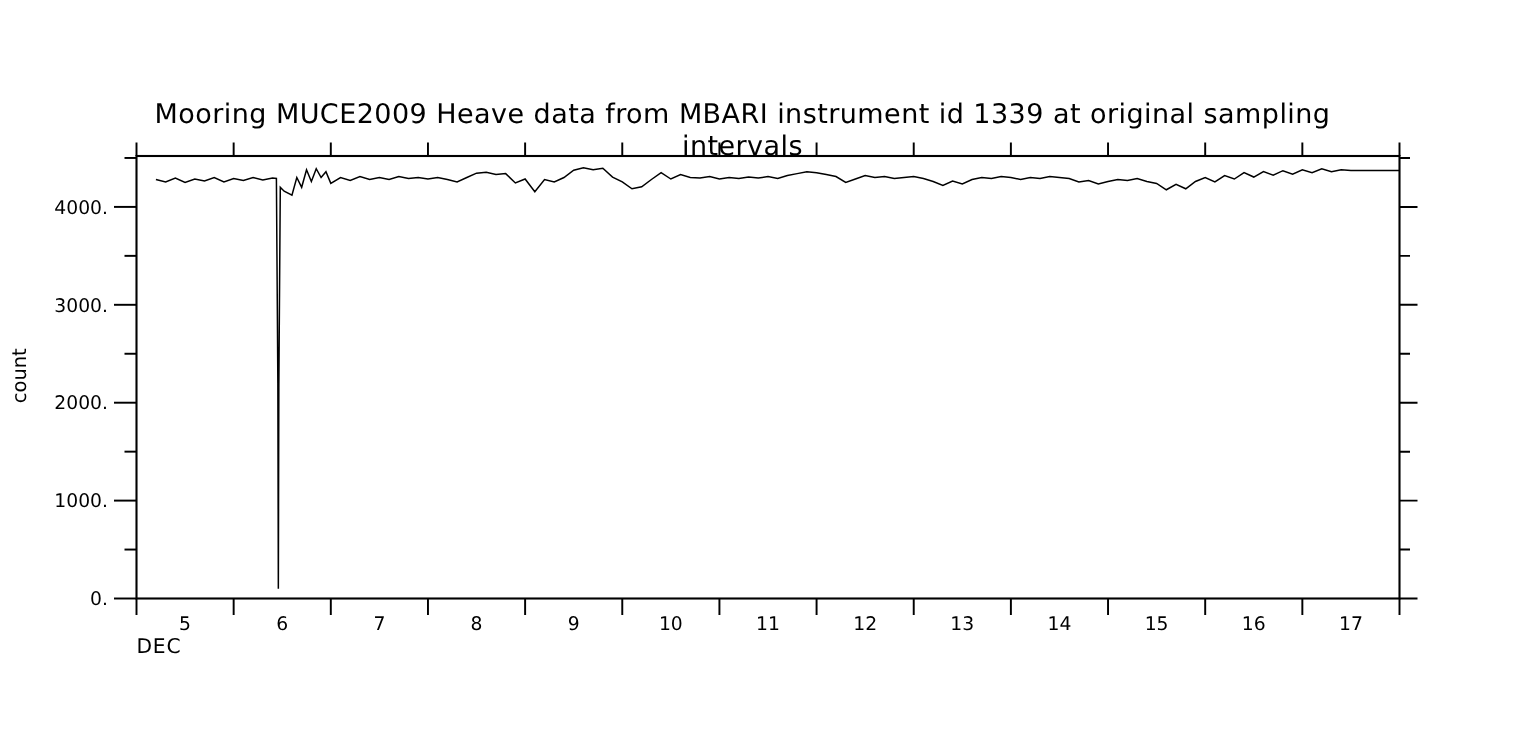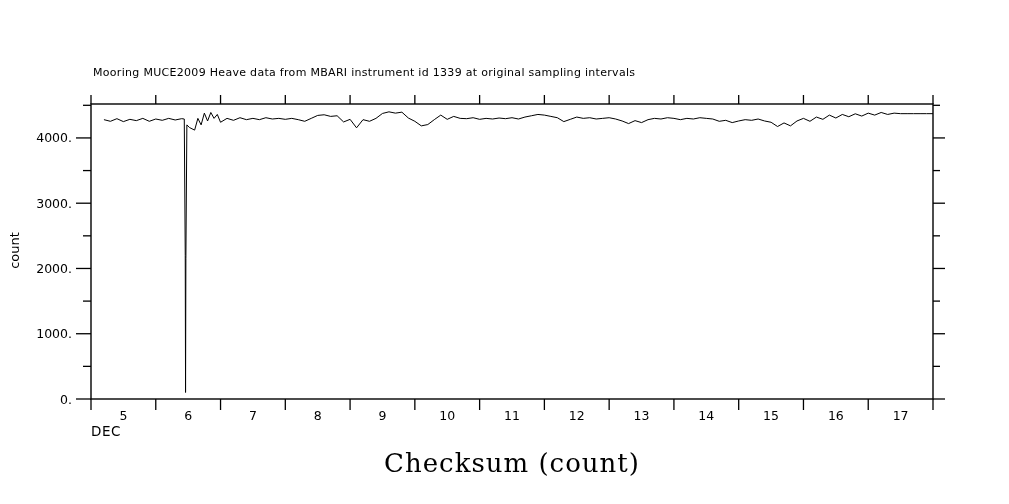--- a/index.html
+++ b/index.html
@@ -1,21 +1,21 @@
 <!DOCTYPE html>
 <html><head>
 <meta charset="utf-8">
 <style>
   html,body{margin:0;padding:0;background:#ffffff;width:1009px;height:504px;overflow:hidden;}
   .page{position:relative;width:1009px;height:504px;background:#fff;color:#000;
         font-family:"DejaVu Sans",sans-serif;}
   .meta{position:absolute;left:92px;top:13px;font-size:9px;line-height:9.8px;
         letter-spacing:.2px;white-space:pre;}
-  .chart-title{position:absolute;left:93px;top:66px;width:842px;
-        font-size:11px;letter-spacing:.3px;}
+  .chart-title{position:absolute;left:74px;top:66px;width:842px;text-align:center;
+        font-size:18px;letter-spacing:.3px;}
   svg.plot{position:absolute;left:0;top:0;}
   .x-axis-label{position:absolute;left:91px;top:423px;width:842px;
         font-size:13.5px;letter-spacing:.5px;}
   .y-axis-label{position:absolute;left:-36px;top:243px;width:100px;text-align:center;
         font-size:13px;transform:rotate(-90deg);}
   .figure-caption{position:absolute;left:91px;top:448px;width:842px;text-align:center;
         font-family:"DejaVu Serif","Liberation Serif",serif;font-size:26px;letter-spacing:1px;}
 </style>
 </head>
 <body>
@@ -91,15 +91,14 @@
       <line x1="933" y1="235.8362831858407" x2="940" y2="235.8362831858407" stroke="#000000" stroke-width="1.3"></line>
       <line x1="91" y1="170.570796460177" x2="83" y2="170.570796460177" stroke="#000000" stroke-width="1.3"></line>
       <line x1="933" y1="170.570796460177" x2="940" y2="170.570796460177" stroke="#000000" stroke-width="1.3"></line>
       <line x1="91" y1="105.30530973451327" x2="83" y2="105.30530973451327" stroke="#000000" stroke-width="1.3"></line>
       <line x1="933" y1="105.30530973451327" x2="940" y2="105.30530973451327" stroke="#000000" stroke-width="1.3"></line>
       <polyline points="103.95,119.66 110.43,121.30 116.91,118.68 123.38,121.62 129.86,119.34 136.34,120.64 142.82,118.36 149.29,121.30 155.77,119.01 162.25,120.32 168.72,118.36 175.20,119.99 181.68,118.68 184.27,119.01 185.24,255.42 185.56,392.47 185.89,258.68 186.86,124.88 189.45,127.50 194.63,130.11 197.87,118.36 201.11,124.88 204.35,113.14 207.58,120.97 210.82,112.48 214.06,118.36 217.30,114.44 220.54,122.27 227.02,118.36 233.49,120.32 239.97,117.71 246.45,119.66 252.92,118.36 259.40,119.66 265.88,117.71 272.35,119.01 278.83,118.36 285.31,119.34 291.78,118.36 298.26,119.66 304.74,121.30 311.22,118.36 317.69,115.42 324.17,114.77 330.65,116.40 337.12,115.75 343.60,121.95 350.08,119.34 356.55,127.82 363.03,119.66 369.51,121.30 375.98,118.36 382.46,113.46 388.94,111.83 395.42,113.14 401.89,112.16 408.37,118.03 414.85,121.30 421.32,125.86 427.80,124.56 434.28,119.66 440.75,115.10 447.23,119.34 453.71,116.40 460.18,118.36 466.66,118.68 473.14,117.71 479.62,119.34 486.09,118.36 492.57,119.01 499.05,118.03 505.52,118.68 512.00,117.71 518.48,119.01 524.95,117.05 531.43,115.75 537.91,114.44 544.38,115.10 550.86,116.40 557.34,117.71 563.82,121.62 570.29,119.34 576.77,117.05 583.25,118.36 589.72,117.71 596.20,119.01 602.68,118.36 609.15,117.71 615.63,119.01 622.11,120.97 628.58,123.58 635.06,120.64 641.54,122.60 648.02,119.66 654.49,118.36 660.97,119.01 667.45,117.71 673.92,118.36 680.40,119.66 686.88,118.36 693.35,119.01 699.83,117.71 706.31,118.36 712.78,119.01 719.26,121.30 725.74,120.32 732.22,122.60 738.69,120.97 745.17,119.66 751.65,120.32 758.12,119.01 764.60,120.97 771.08,122.27 777.55,126.52 784.03,122.93 790.51,125.86 796.98,120.97 803.46,118.36 809.94,121.30 816.42,117.05 822.89,119.34 829.37,115.10 835.85,118.03 842.32,114.44 848.80,116.73 855.28,113.79 861.75,116.07 868.23,113.14 874.71,115.10 881.18,112.48 887.66,114.44 894.14,113.14 900.62,113.66 907.09,113.66 913.57,113.66 920.05,113.66 926.52,113.66 933.00,113.66" fill="none" stroke="#000000" stroke-width="1"></polyline>
     </svg>
 
   <div class="y-axis-label">count</div>
   <div class="x-axis-label">DEC</div>
-  <div class="figure-caption">Checksum (count)</div>
 
 </div>
 
 </body></html>

